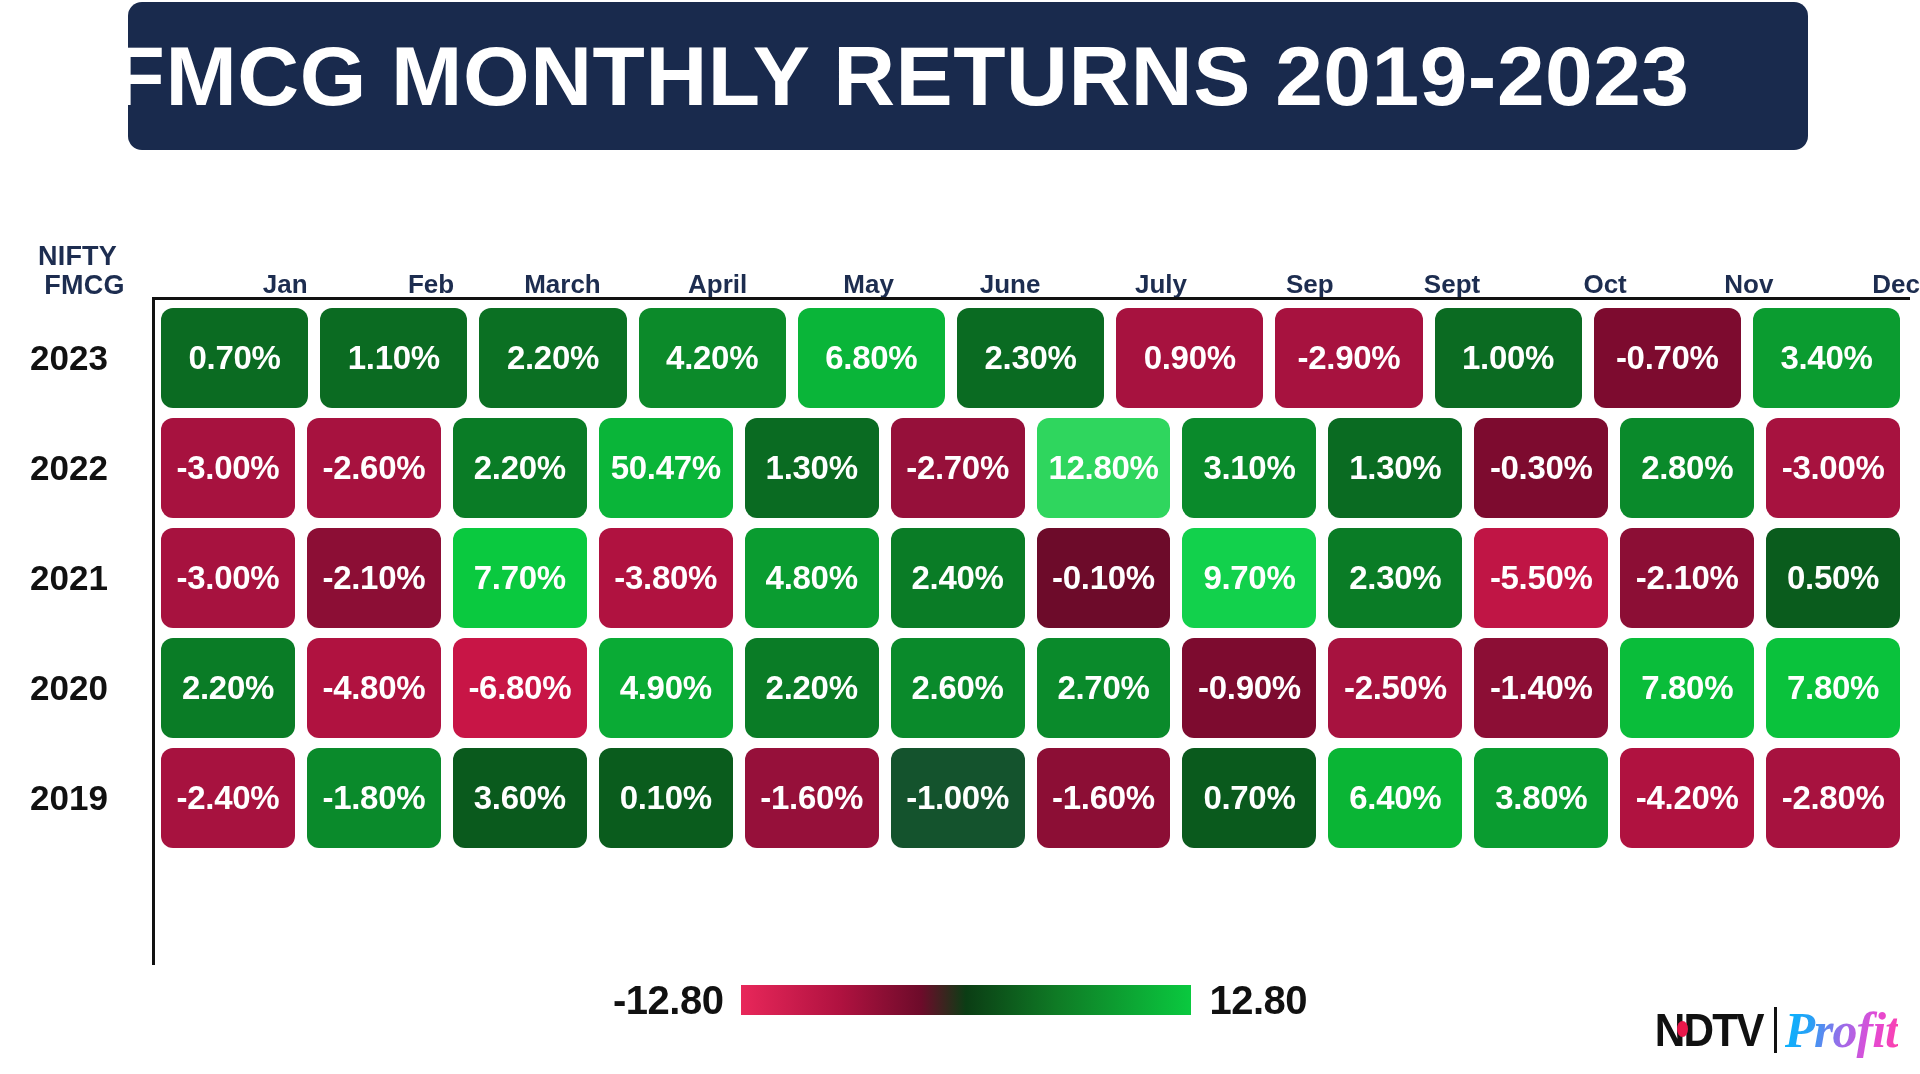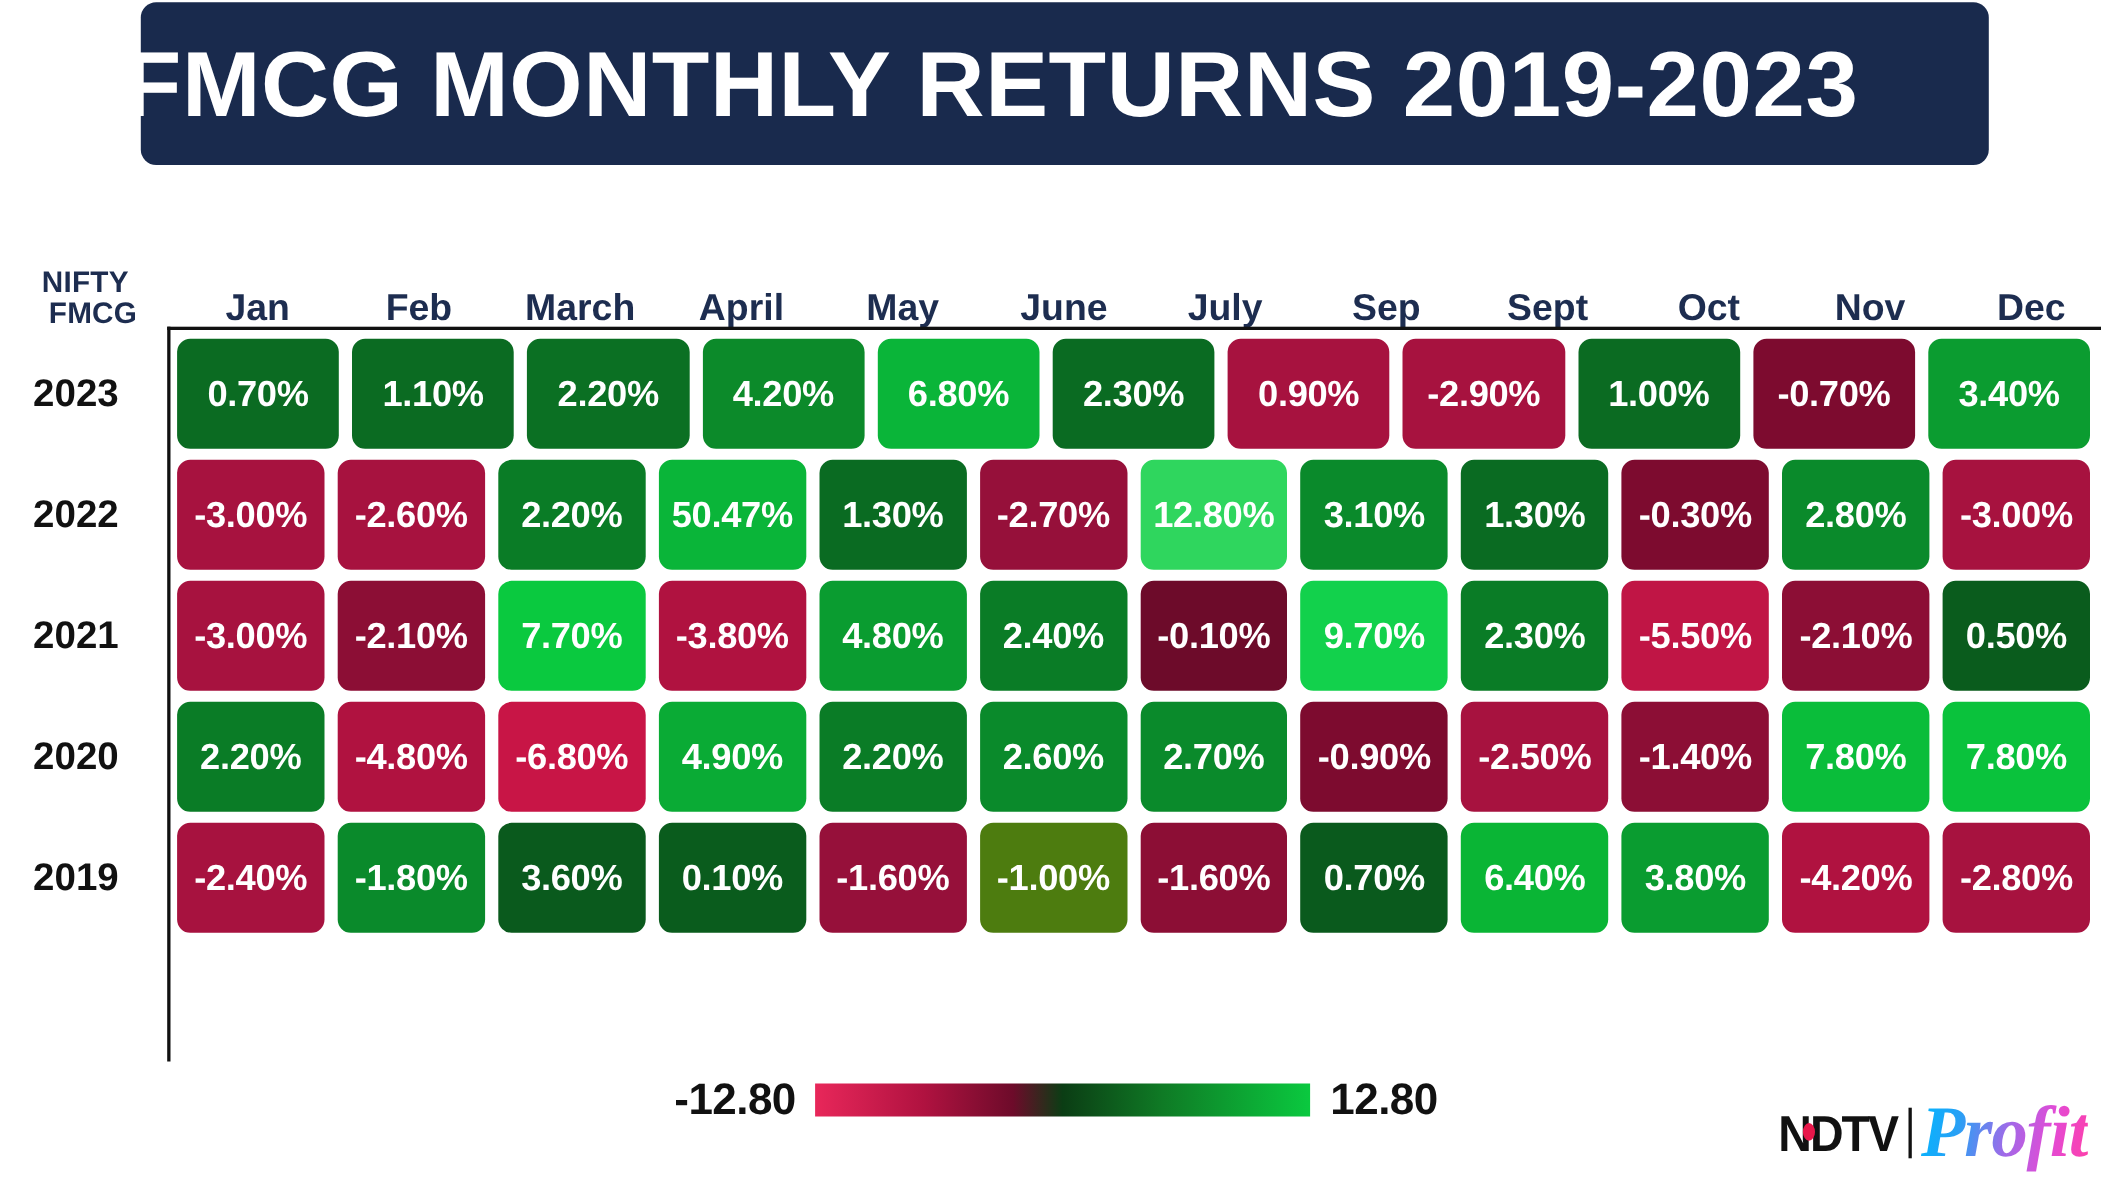--- a/index.html
+++ b/index.html
@@ -70,23 +70,23 @@
     font-weight: bold;
     line-height: 1.08;
     text-align: center;
     padding-bottom: 2px;
     letter-spacing: 0.2px;
   }
   #corner-label .l2 { display: block; padding-left: 14px; }
   #header-spacer { flex: 0 0 6px; }
   .month-head {
     flex: 1 1 0;
-    text-align: center;
+    text-align: right;
     color: #1d2d50;
-    font-size: 34px;
+    font-size: 26px;
     font-weight: bold;
     padding-bottom: 2px;
     letter-spacing: 0px;
   }
 
   
   #axis-line {
     position: absolute;
     left: 152px;
     top: 72px;
@@ -201,21 +201,21 @@
     border-radius: 50%;
   }
   #logo-divider {
     width: 3px;
     height: 46px;
     background: #111111;
     margin: 0 8px 0 6px;
   }
   #logo-profit {
     font-family: "Liberation Serif", serif;
-    font-size: 66px;
+    font-size: 50px;
     font-weight: bold;
     font-style: italic;
     letter-spacing: -1px;
     background: linear-gradient(100deg, #00b7ff 0%, #29a0f5 24%, #a06ae8 52%, #e24bd6 76%, #ff3fa8 100%);
     -webkit-background-clip: text;
     background-clip: text;
     color: transparent;
     -webkit-text-fill-color: transparent;
   }
 </style>
@@ -322,21 +322,21 @@
           </div>
         </div>
         <div class="data-row" style="top: 518px;">
           <div class="year-label">2019</div>
           <div class="row-cells">
             <div class="cell" style="background: rgb(167, 18, 63);">-2.40%</div>
             <div class="cell" style="background: rgb(10, 138, 43);">-1.80%</div>
             <div class="cell" style="background: rgb(10, 90, 29);">3.60%</div>
             <div class="cell" style="background: rgb(10, 92, 29);">0.10%</div>
             <div class="cell" style="background: rgb(150, 16, 58);">-1.60%</div>
-            <div class="cell" style="background: #4d7c0f;">-1.00%</div>
+            <div class="cell" style="background: #14532d;">-1.00%</div>
             <div class="cell" style="background: rgb(140, 14, 53);">-1.60%</div>
             <div class="cell" style="background: rgb(10, 90, 29);">0.70%</div>
             <div class="cell" style="background: rgb(10, 181, 53);">6.40%</div>
             <div class="cell" style="background: rgb(10, 156, 48);">3.80%</div>
             <div class="cell" style="background: rgb(176, 18, 64);">-4.20%</div>
             <div class="cell" style="background: rgb(167, 18, 63);">-2.80%</div>
           </div>
         </div>
       </div>
   </div>

